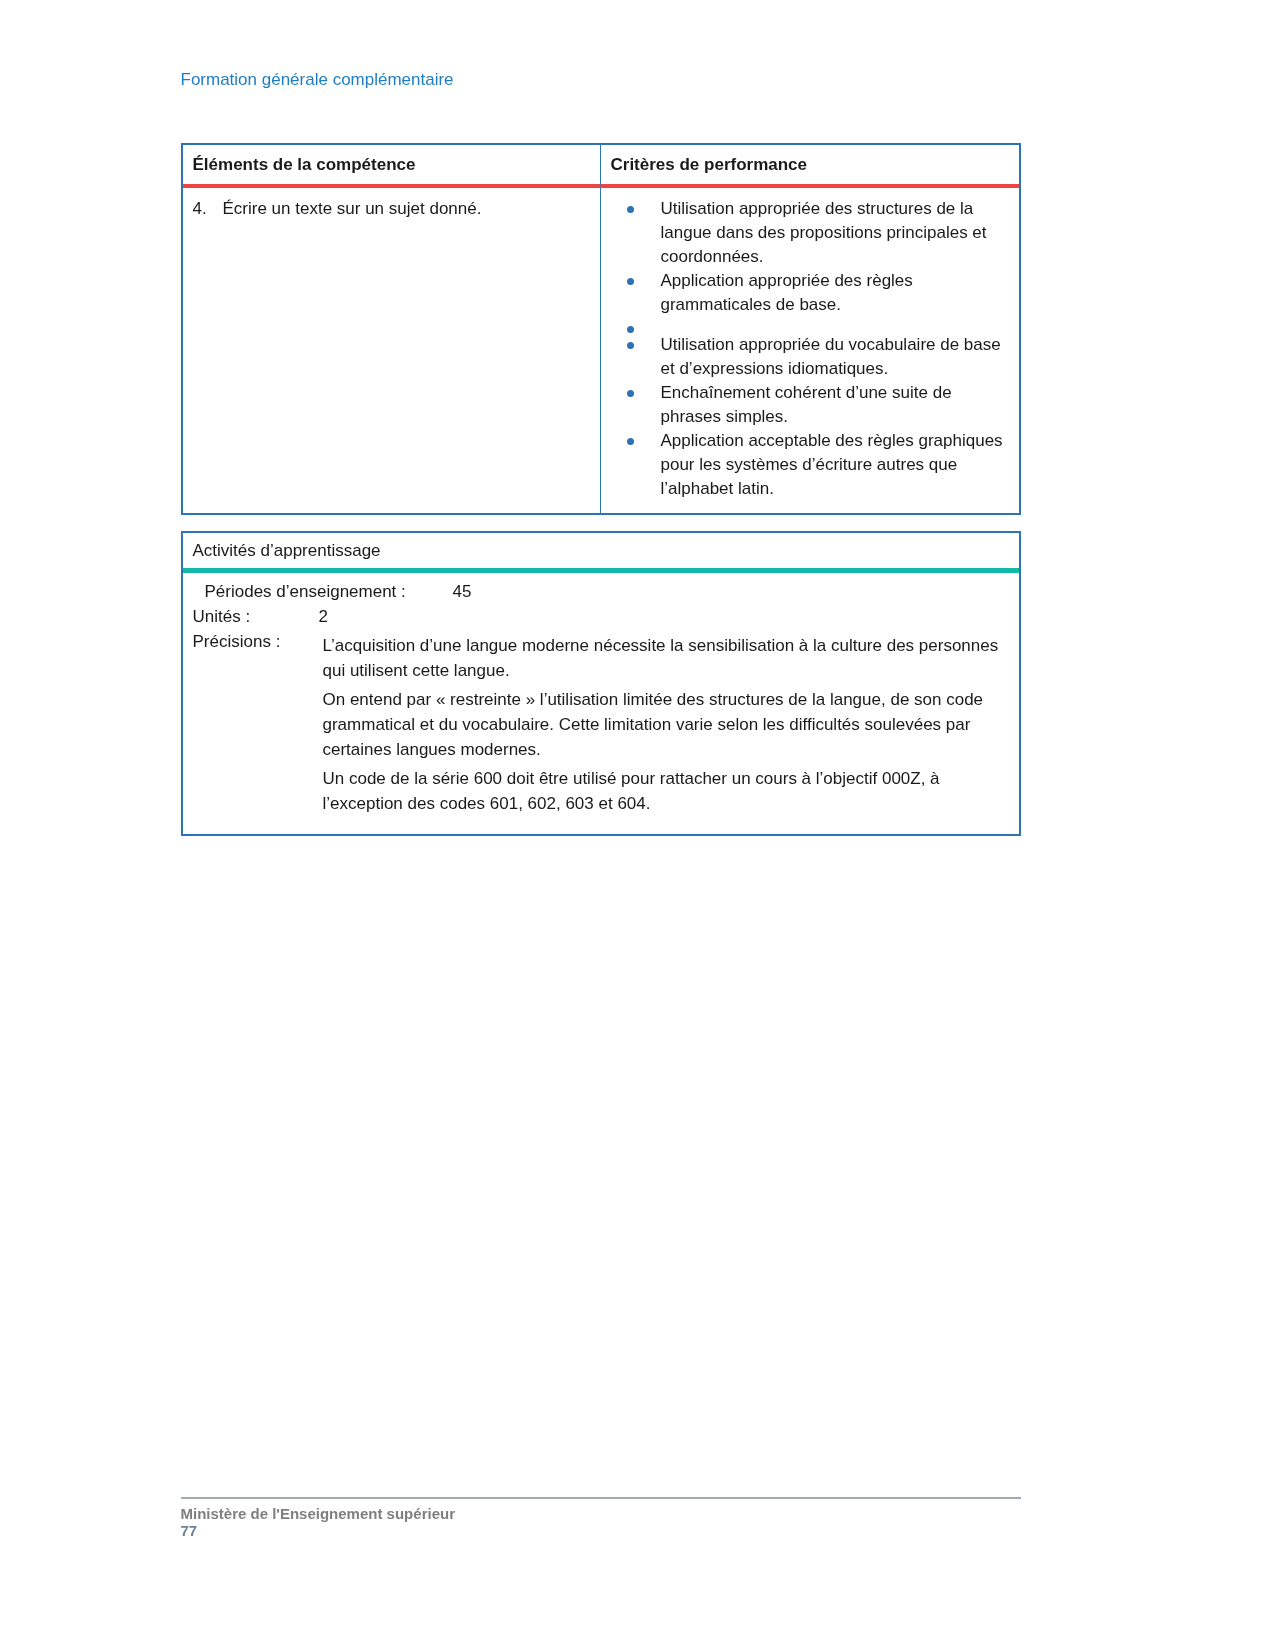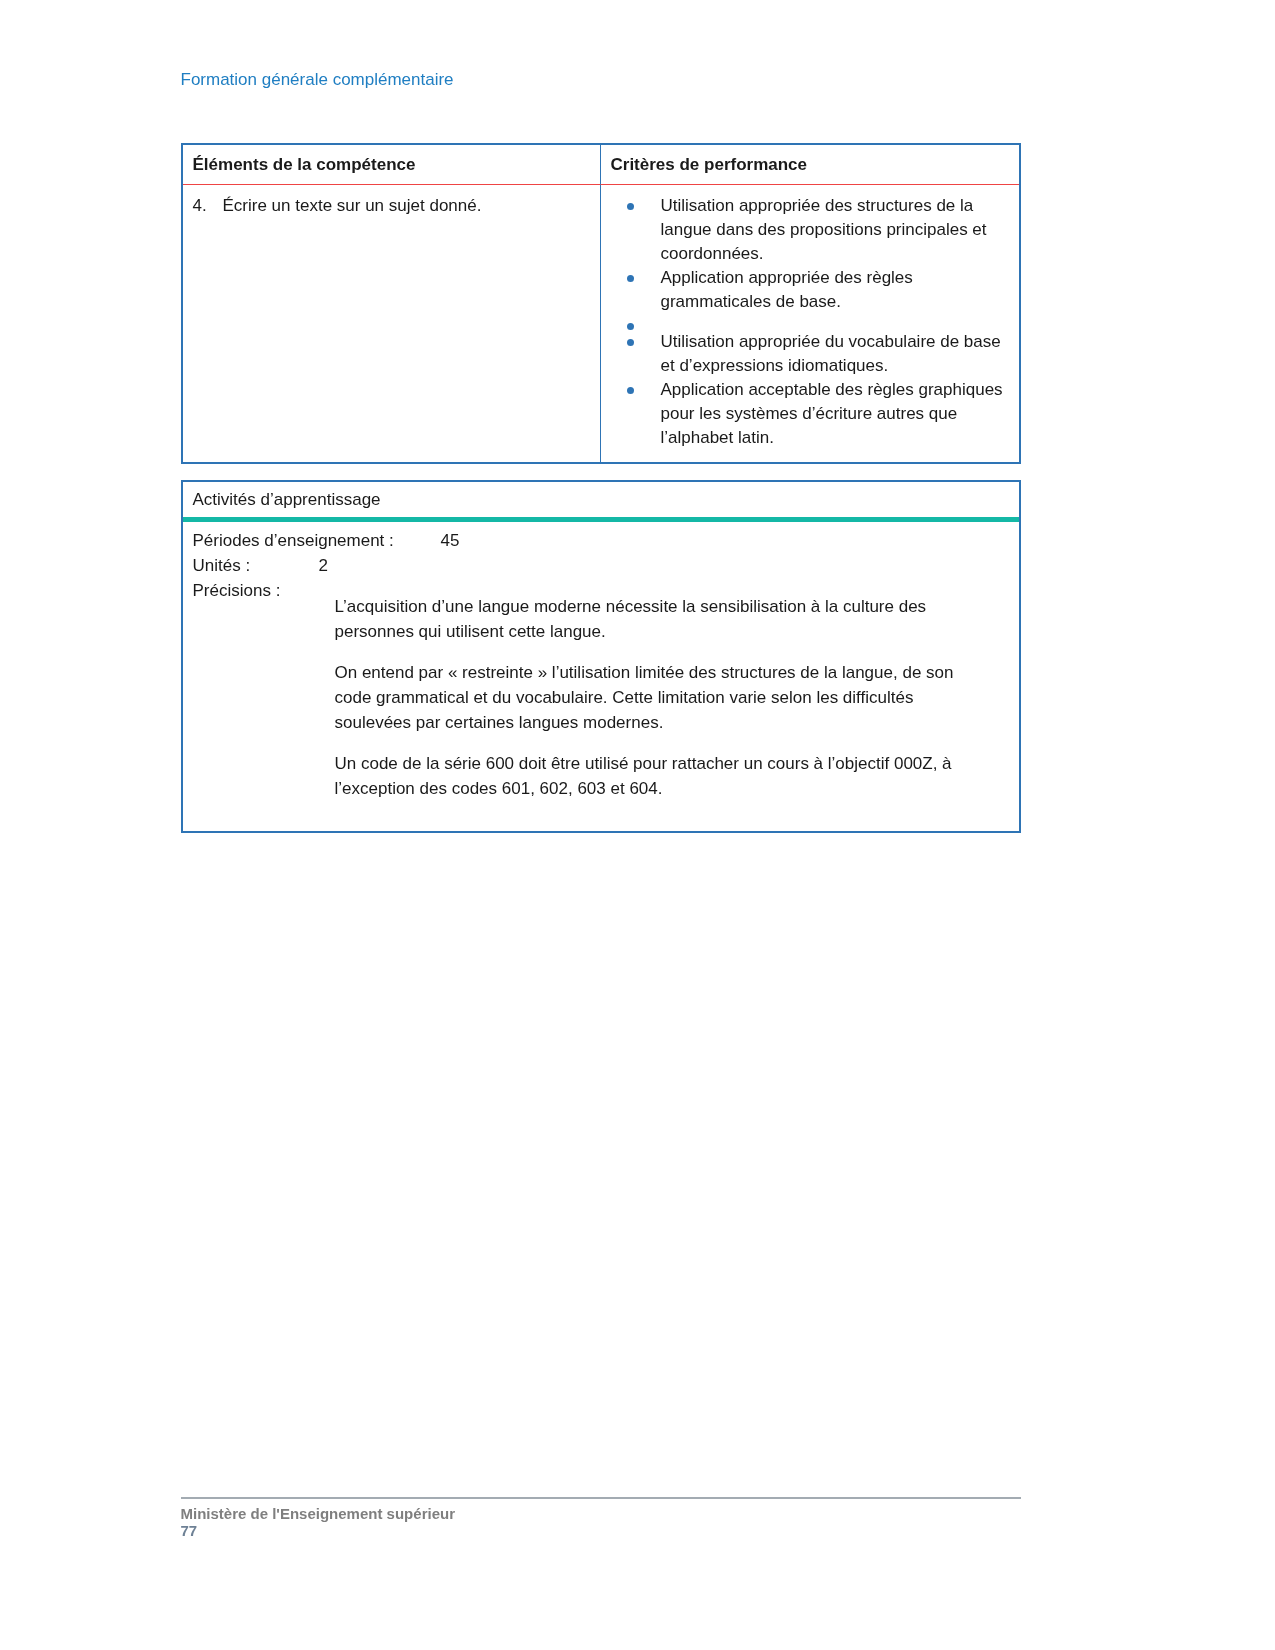--- a/index.html
+++ b/index.html
@@ -24,21 +24,21 @@
   }
 
   .box { border: 2px solid #2e74b5; background: #ffffff; }
 
   
   .comp-grid { display: grid; grid-template-columns: 1fr 1fr; }
   .cell { font-size: 17px; line-height: 24px; }
   .cell.head {
     font-weight: bold;
     padding: 8px 10px 7px 10px;
-    border-bottom: 1px solid #ef4444;
+    border-bottom: 4px solid #ef4444;
   }
   .cell.body { padding: 9px 10px 12px 10px; }
   .cell.colsep { border-right: 1px solid #2e74b5; }
 
   .element-item { display: flex; }
   .element-num { flex: none; width: 30px; }
   .element-text { flex: 1; }
 
   .criteria-list { }
   .bullet-item { display: flex; align-items: flex-start; }
@@ -56,25 +56,25 @@
   .act-title {
     font-weight: normal;
     font-size: 17px;
     line-height: 22px;
     padding: 7px 10px 6px 10px;
     border-bottom: 5px solid #14b8a6;
   }
   .act-content { padding: 6px 10px 14px 10px; font-size: 17px; line-height: 25px; }
   .act-row { display: flex; align-items: flex-start; }
   .act-label { flex: none; }
-  .act-label.wide { min-width: 248px; }
+  .act-label.wide { min-width: 248px; margin-left: 12px; }
   .act-label.narrow { width: 126px; }
   .act-value { flex: none; }
   .act-paragraphs { width: 772px; max-width: 100%; }
-  .act-par { margin: 16px; }
+  .act-par { margin: 4px; }
 
   
   .footer { position: absolute; left: 113px; right: 187px; top: 1497px; }
   .footer-rule { border-top: 2px solid #a3abb2; }
   .footer-row {
     display: flex;
     justify-content: space-between;
     padding-top: 6px;
     font-size: 15px;
     font-weight: bold;
@@ -118,20 +118,24 @@
 
               <div class="bullet-item">
                 <span class="bullet-dot"></span>
               </div>
 
               <div class="bullet-item">
                 <span class="bullet-dot"></span>
                 <span class="bullet-text">Utilisation appropriée du vocabulaire de base et d’expressions idiomatiques.</span>
               </div>
 
+              <div class="bullet-item">
+                <span class="bullet-dot"></span>
+                <span class="bullet-text">Enchaînement cohérent d’une suite de phrases simples.</span>
+              </div>
 
               <div class="bullet-item">
                 <span class="bullet-dot"></span>
                 <span class="bullet-text">Application acceptable des règles graphiques pour les systèmes d’écriture autres que l’alphabet latin.</span>
               </div>
             </div>
         </div>
       </div>
     </div>
 

